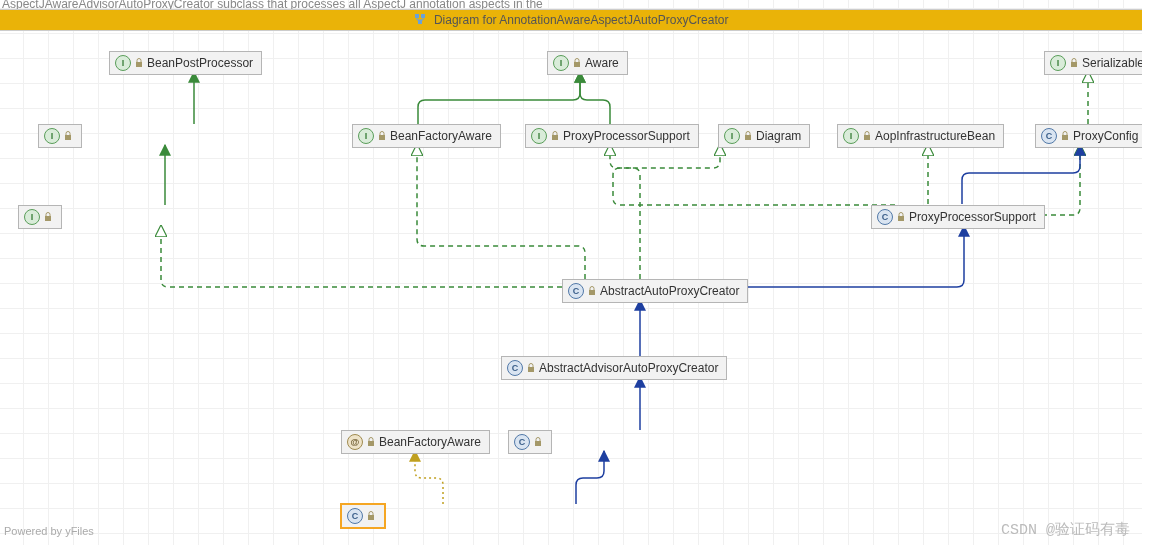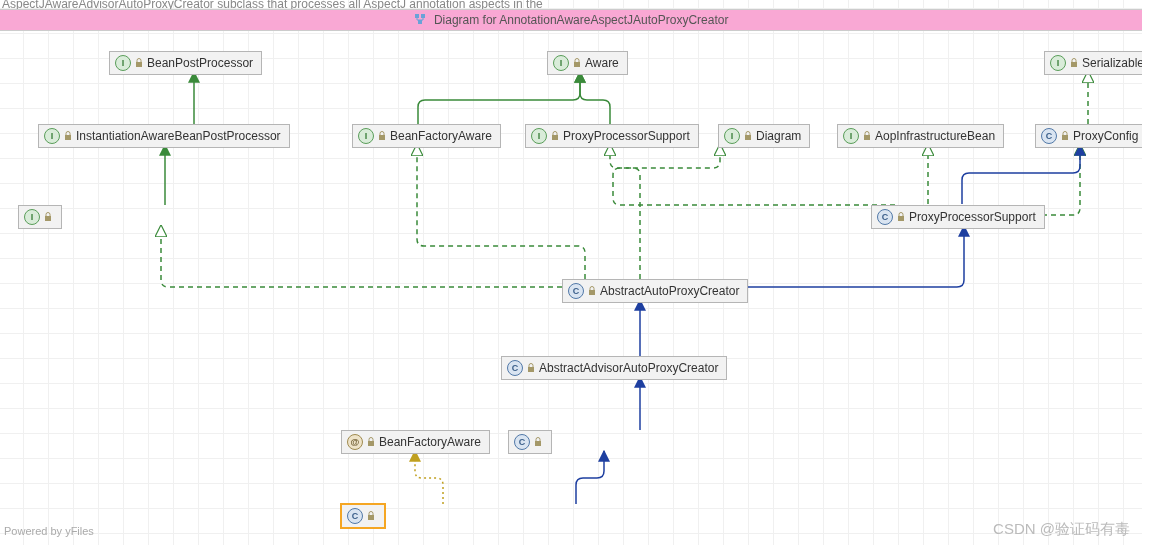--- a/index.html
+++ b/index.html
@@ -1,30 +1,30 @@
 <!DOCTYPE html>
 <html><head>
 <meta charset="utf-8">
 <style>
 html,body{margin:0;padding:0;font-family:"Segoe UI",Arial,sans-serif;font-size:12px;background:#fff}
 .page{position:relative;width:1142px;height:545px;overflow:hidden}
 .grid{position:absolute;inset:0;background-image:linear-gradient(#f0f0f0 1px,transparent 1px),linear-gradient(90deg,#f0f0f0 1px,transparent 1px);background-size:25px 25px;background-position:-2px 8px}
 .faded-text{position:absolute;color:#888;font-size:12px}
-.title-bar{position:absolute;top:9px;left:0;right:0;height:20px;background:#f9a8d4;border-top:1px solid #ccc;border-bottom:1px solid #ccc;text-align:center;line-height:20px;color:#555}
+.title-bar{position:absolute;top:9px;left:0;right:0;height:20px;background:#eab308;border-top:1px solid #ccc;border-bottom:1px solid #ccc;text-align:center;line-height:20px;color:#555}
 .title-bar .icon{display:inline-block;vertical-align:middle;margin-right:5px}
 .node{position:absolute;background:#f2f2f2;border:1px solid #b5b5b5;padding:3px 8px 3px 5px;white-space:nowrap;display:flex;align-items:center;gap:3px;box-shadow:0 0 0 1px rgba(0,0,0,0);color:#333}
 .node.selected{border:1px solid #f5a623;box-shadow:0 0 0 1px #f5a623}
 .type-badge{display:inline-flex;width:14px;height:14px;border-radius:50%;align-items:center;justify-content:center;font-size:9px;font-weight:bold;font-family:Arial}
 .type-I{background:#d9ecd9;border:1px solid #5a9e5a;color:#3a7e3a}
 .type-C{background:#d9e4f1;border:1px solid #5279a8;color:#3b5f8a}
 .type-A{background:#eee3c8;border:1px solid #a08b50;color:#6e5c30}
 .lock{display:inline-block;width:10px;height:10px;opacity:.75}
 .lock svg{display:block}
 svg.edges{position:absolute;top:0;left:0;width:1157px;height:545px;pointer-events:none}
-.watermark{position:absolute;right:12px;bottom:6px;color:#bbb;font-size:15px;font-family:Liberation Sans, sans-serif}
+.watermark{position:absolute;right:12px;bottom:6px;color:#bbb;font-size:15px;font-family:Liberation Mono, monospace}
 .powered{position:absolute;left:4px;bottom:8px;color:#aaa;font-size:11px}
 </style>
 </head>
 <body>
 <div class="page">
 <div class="grid"></div>
 
 <div class="faded-text" style="left:2px;top:-3px">AspectJAwareAdvisorAutoProxyCreator subclass that processes all AspectJ annotation aspects in the</div>
 
 <div class="title-bar">
@@ -111,21 +111,20 @@
     </div>
 
 <div class="node" style="left:38px;top:124px">
       <span class="type-badge type-I">I</span>
       <span class="lock">
         <svg viewBox="0 0 10 10">
           <rect x="2" y="4" width="6" height="5" fill="#8a7a3a"></rect>
           <path d="M3 4V2.5a2 2 0 014 0V4" stroke="#8a7a3a" fill="none"></path>
         </svg>
       </span>
-      <span>InstantiationAwareBeanPostProcessor</span>
     </div>
 <div class="node" style="left:352px;top:124px">
       <span class="type-badge type-I">I</span>
       <span class="lock">
         <svg viewBox="0 0 10 10">
           <rect x="2" y="4" width="6" height="5" fill="#8a7a3a"></rect>
           <path d="M3 4V2.5a2 2 0 014 0V4" stroke="#8a7a3a" fill="none"></path>
         </svg>
       </span>
       <span>BeanFactoryAware</span>

